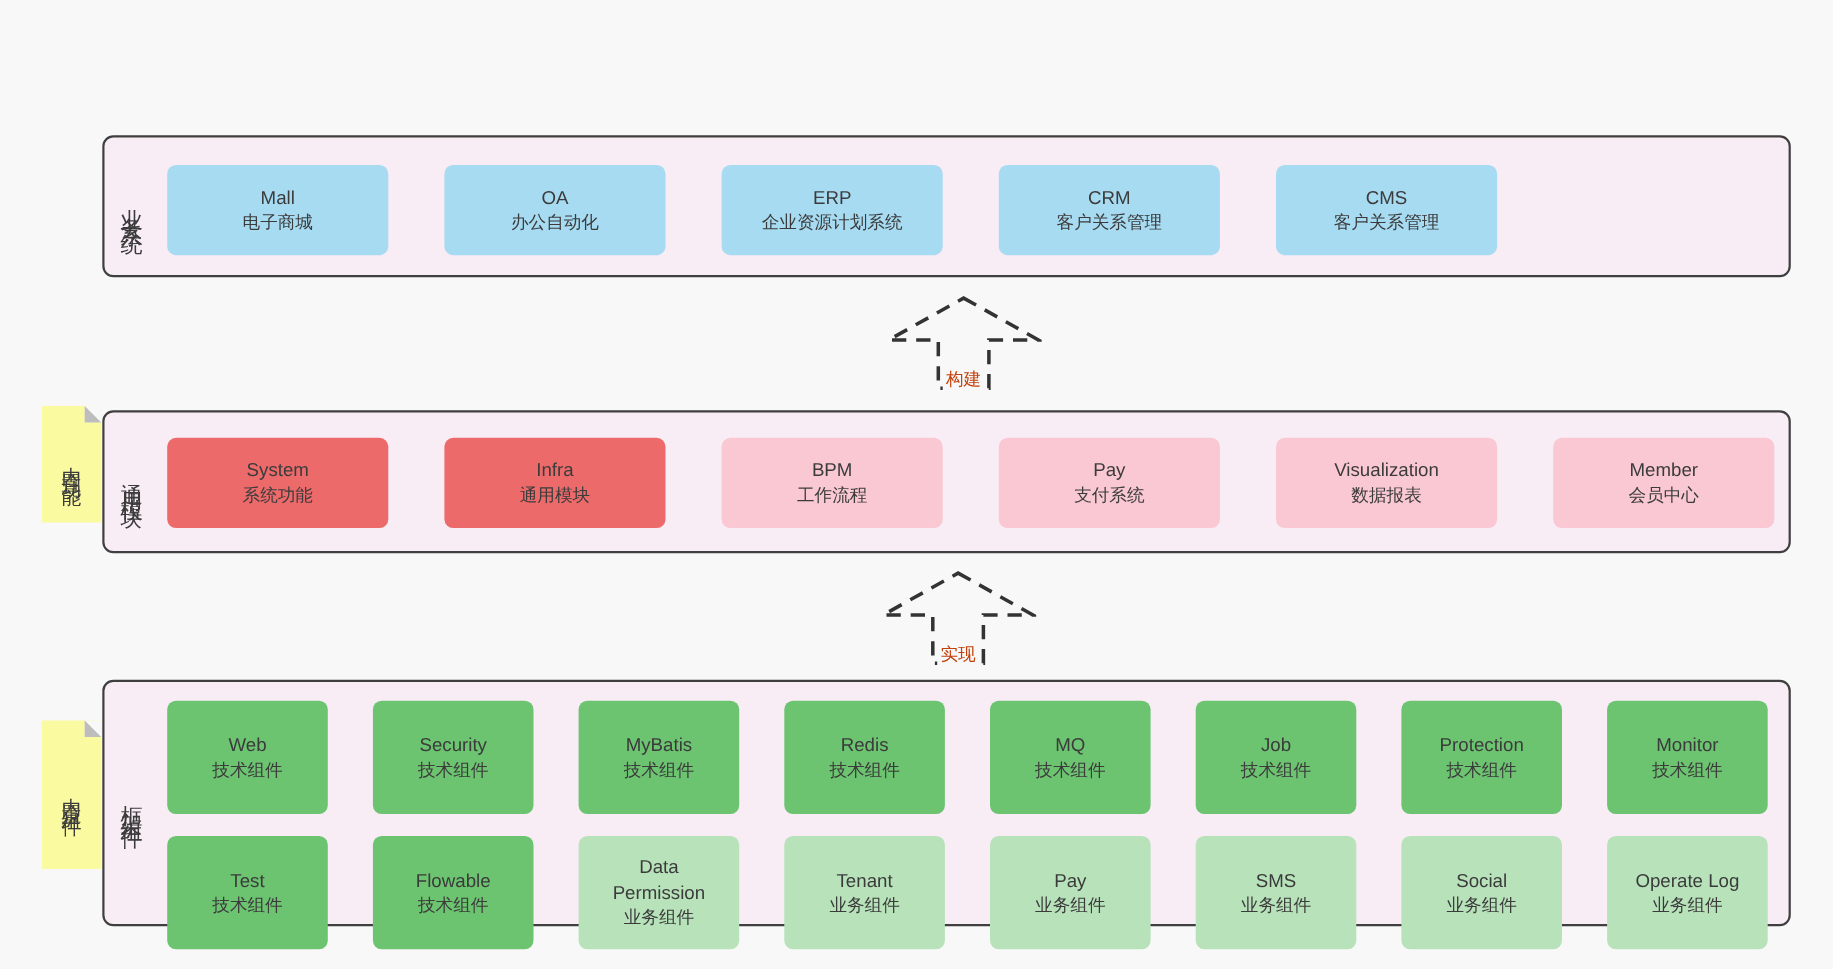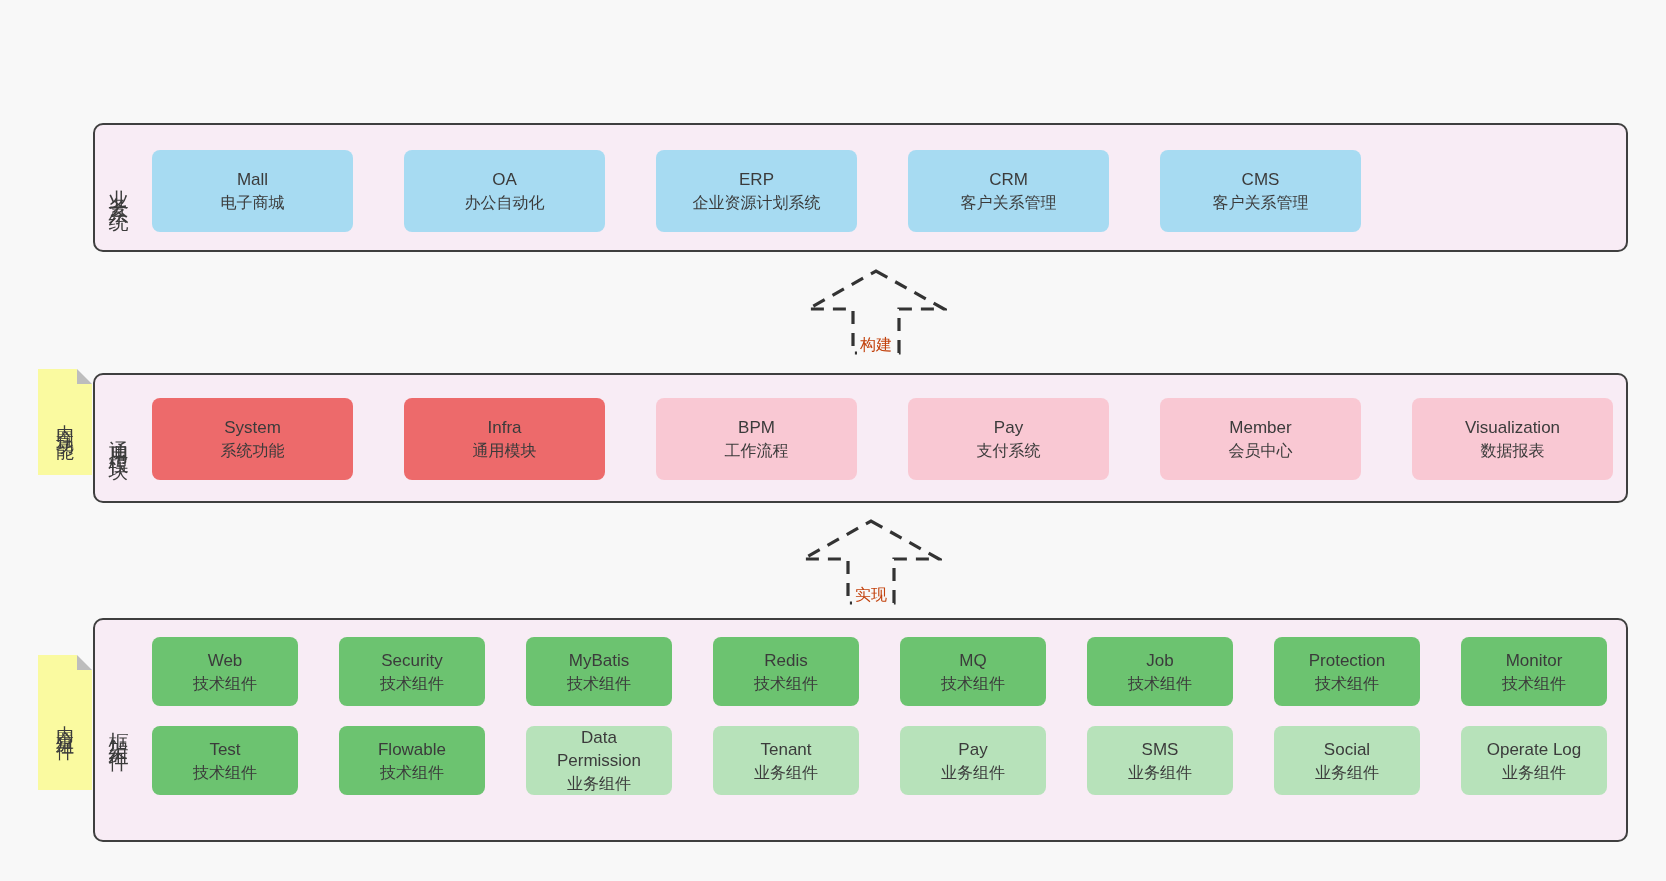--- a/index.html
+++ b/index.html
@@ -22,21 +22,21 @@
   .band-label{position:absolute;left:11px;top:50%;transform:translateY(-50%);
         writing-mode:vertical-rl;text-orientation:upright;font-size:20px;
         letter-spacing:7px;color:var(--ink);white-space:nowrap;}
 
   .boxes6{position:absolute;left:57px;top:25px;display:flex;gap:51px;}
   #band-modules .boxes6{top:23px;}
   .boxes6 .box{width:201px;height:82px;}
 
   .grid8{position:absolute;left:57px;top:17px;display:grid;
         grid-template-columns:repeat(8,146px);column-gap:41px;row-gap:20px;}
-  .grid8 .box{width:146px;height:69px;}
+  .grid8 .box{width:146px;height:103px;}
 
   .box{border-radius:8px;display:flex;flex-direction:column;justify-content:center;
        align-items:center;text-align:center;line-height:23px;}
   .box-name{font-size:17px;}
   .box-desc{font-size:16px;}
   .box-name.narrow{max-width:100px;}
   .blue{background:var(--blue);} .red{background:var(--red);} .pink{background:var(--pink);}
   .green{background:var(--green);} .light-green{background:var(--light-green);}
 
   .sticky{position:absolute;width:54px;background:var(--sticky-yellow);
@@ -111,26 +111,26 @@
       </div>
       <div class="box pink">
         <div class="box-name">BPM</div>
         <div class="box-desc">工作流程</div>
       </div>
       <div class="box pink">
         <div class="box-name">Pay</div>
         <div class="box-desc">支付系统</div>
       </div>
       <div class="box pink">
+        <div class="box-name">Visualization</div>
+        <div class="box-desc">数据报表</div>
+      </div>
+      <div class="box pink">
         <div class="box-name">Member</div>
         <div class="box-desc">会员中心</div>
-      </div>
-      <div class="box pink">
-        <div class="box-name">Visualization</div>
-        <div class="box-desc">数据报表</div>
       </div>
     </div>
   </section>
 
   <div class="arrow" id="arrow-implement">
     <svg width="142" height="88" viewBox="0 0 142 88">
       <path d="M71,3 L139,41 L94,41 L94,85 L48,85 L48,41 L3,41 Z" fill="none" stroke="#333333" stroke-width="3.2" stroke-dasharray="13 9"></path>
     </svg>
     <div class="arrow-label">实现</div>
   </div>

